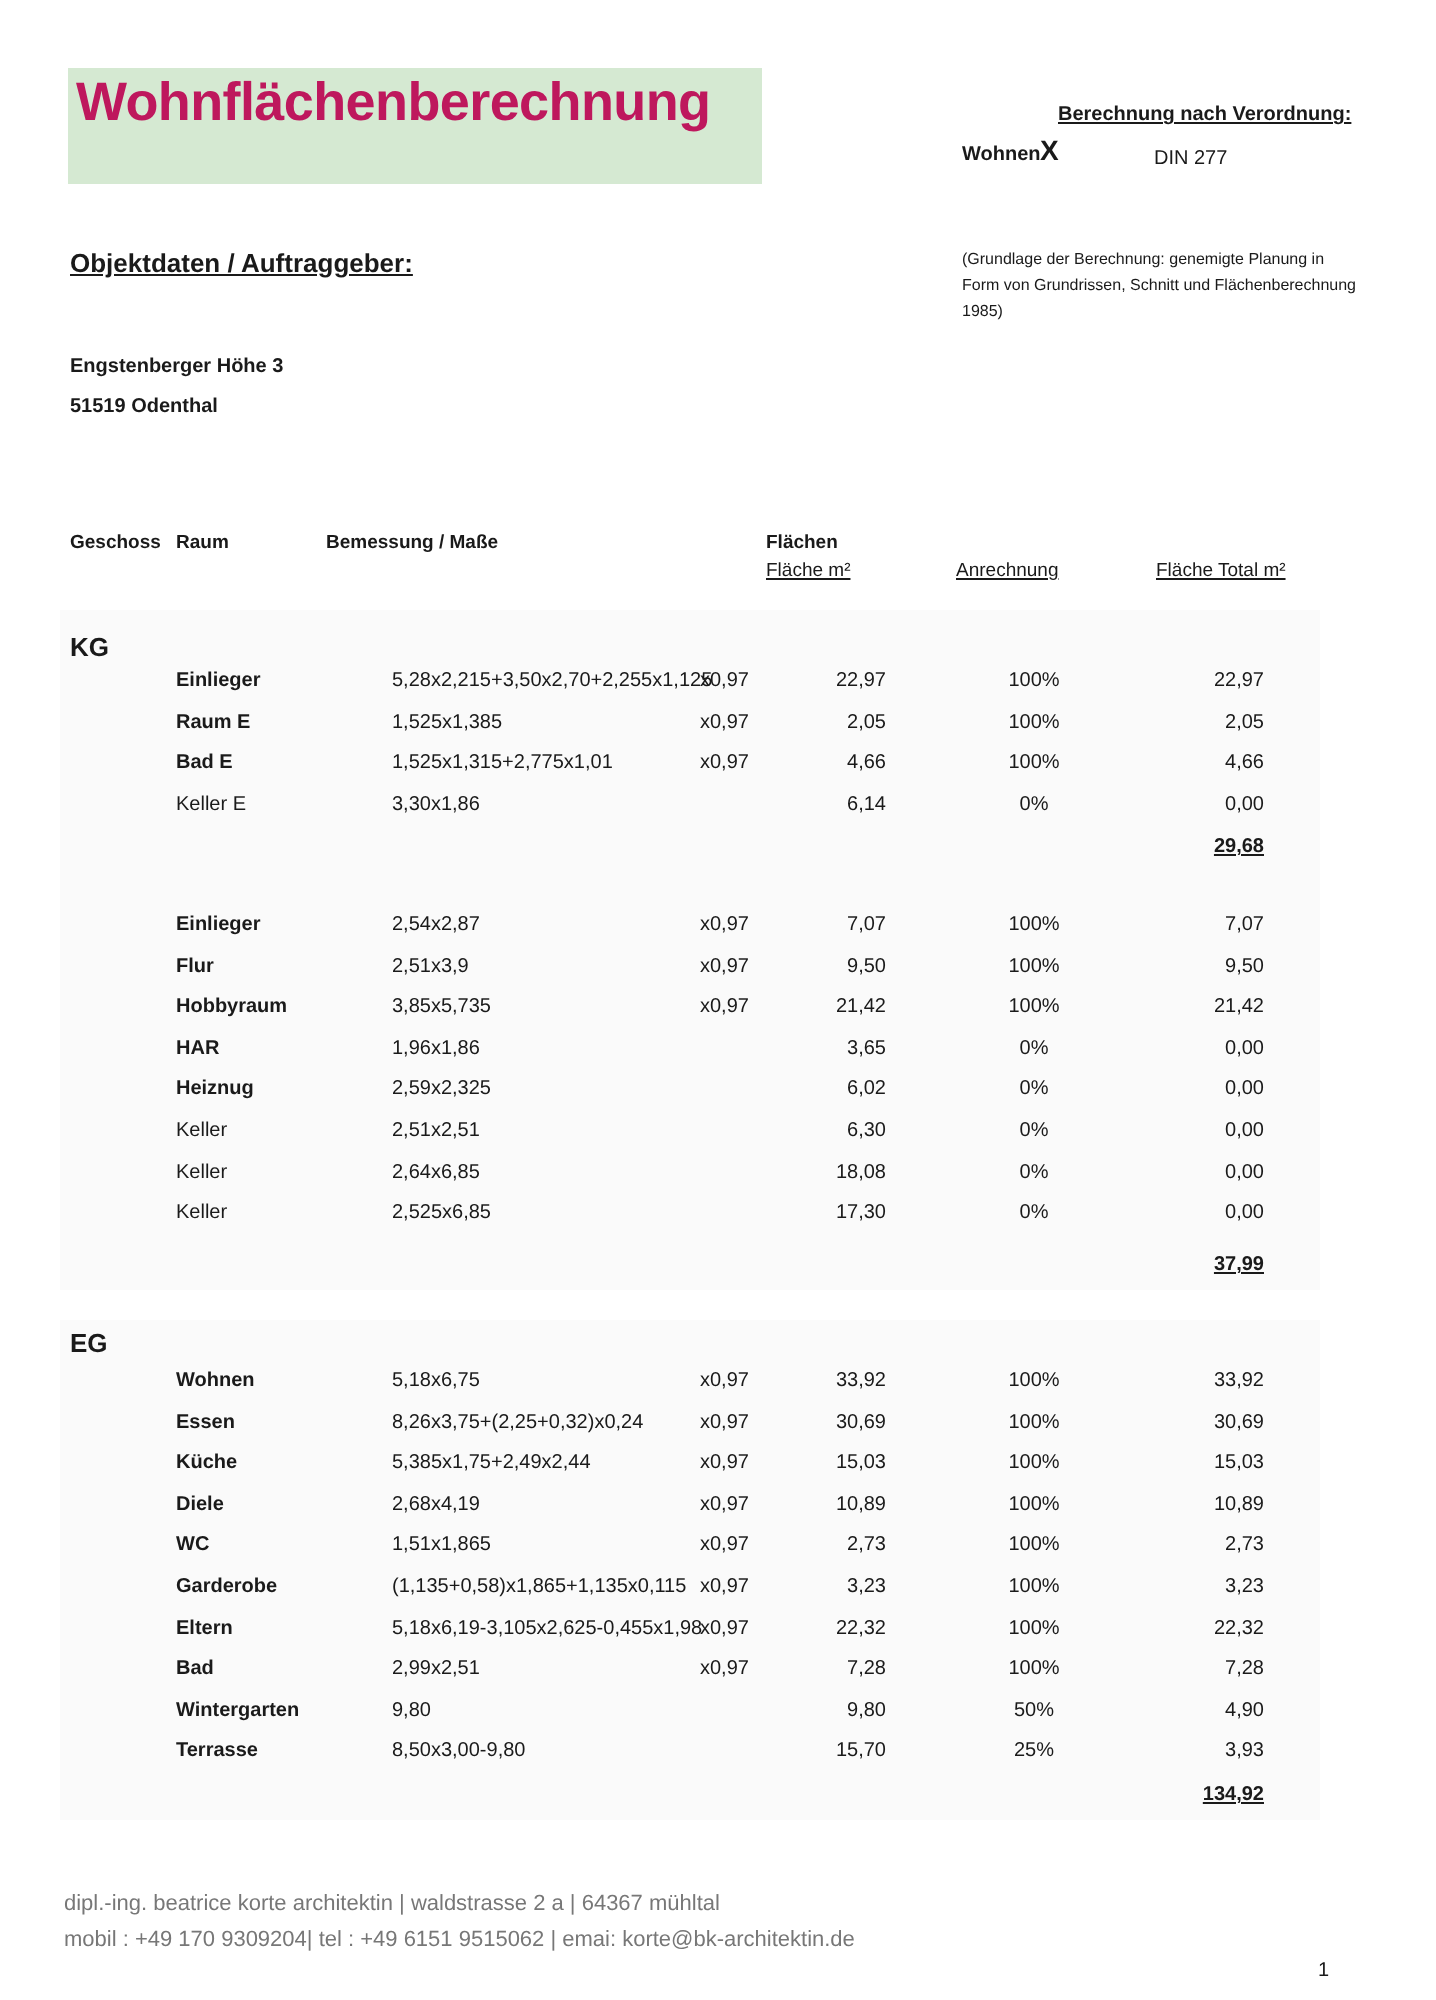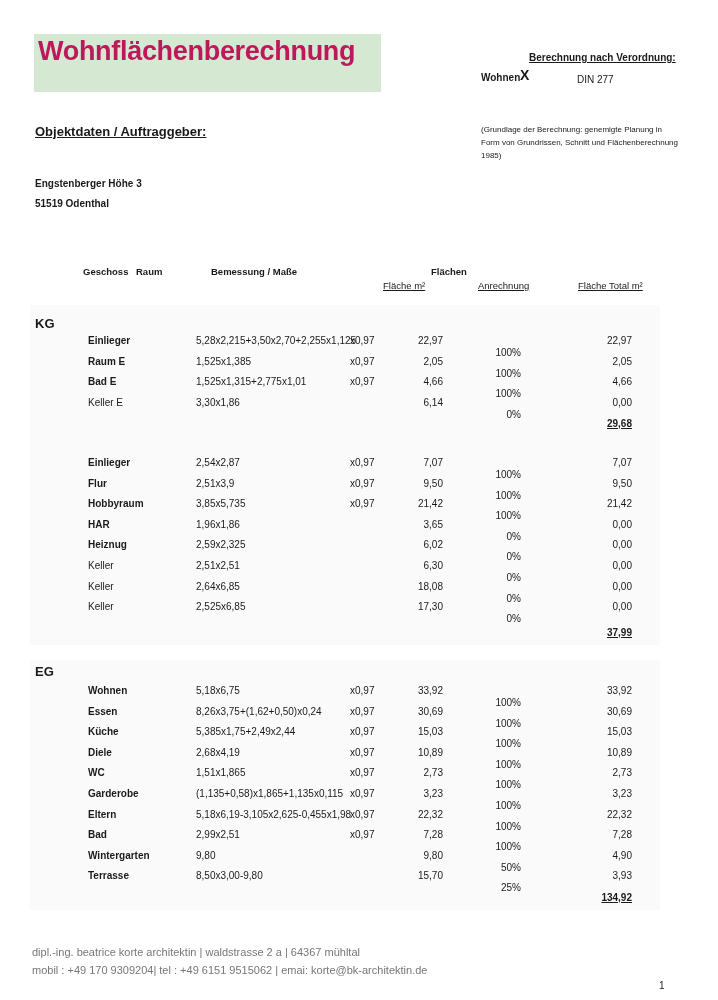--- a/index.html
+++ b/index.html
@@ -10,31 +10,31 @@
   .title { left: 38px; top: 36px; font-size: 27px; font-weight: bold; letter-spacing: -0.3px; color: #be185d; }
   .calc-head { left: 481px; top: 52px; font-size: 10px; font-weight: bold; text-decoration: underline; padding-left: 48px; }
   .wofiv { left: 481px; top: 72px; font-size: 10px; font-weight: bold; }
   .xmark { left: 520px; top: 67px; font-size: 14px; font-weight: bold; }
   .din { left: 577px; top: 74px; font-size: 10px; }
   .obj-head { left: 35px; top: 124px; font-size: 13px; font-weight: bold; text-decoration: underline; }
   .basis { left: 481px; top: 123px; width: 200px; font-size: 8px; line-height: 13px; }
   .addr { left: 35px; font-size: 10px; font-weight: bold; }
   .tbl-bg { left: 30px; top: 305px; width: 630px; height: 340px; background: #fafafa; }
   .tbl-bg2 { left: 30px; top: 660px; width: 630px; height: 250px; background: #fafafa; }
-  .hdr { font-size: 9.5px; font-weight: bold; top: 266px; margin-left: 48px; }
+  .hdr { font-size: 9.5px; font-weight: bold; top: 266px; }
   .hdr-u { font-size: 9.5px; top: 280px; text-decoration: underline; }
   .floor { left: 35px; font-size: 13px; font-weight: bold; }
   .row { position: absolute; left: 0; width: 710px; height: 20px; font-size: 10px; }
   .row span { position: absolute; top: 0; }
   .c-room { left: 88px; }
   .c-room.b { font-weight: bold; }
   .c-dim { left: 163px; padding-left: 33px; }
   .c-fac { left: 350px; }
   .c-area { left: 395px; width: 48px; text-align: right; }
-  .c-pct { left: 471px; width: 50px; text-align: right; margin-top: 12px; }
+  .c-pct { left: 492px; width: 50px; text-align: center; }
   .c-tot { left: 590px; width: 42px; text-align: right; }
   .sum { font-weight: bold; text-decoration: underline; }
   .footer { left: 32px; font-size: 11px; color: #777; }
   .pageno { left: 659px; top: 980px; font-size: 10px; }
 </style>
 </head>
 <body>
 
 <div class="abs title-box"></div>
 <div class="abs title">Wohnflächenberechnung</div>
@@ -168,21 +168,21 @@
     <div class="row" style="top:685.0px">
       <span class="c-room b">Wohnen</span>
       <span class="c-dim">5,18x6,75</span>
       <span class="c-fac">x0,97</span>
       <span class="c-area">33,92</span>
       <span class="c-pct">100%</span>
       <span class="c-tot">33,92</span>
     </div>
     <div class="row" style="top:705.6px">
       <span class="c-room b">Essen</span>
-      <span class="c-dim">8,26x3,75+(1,62+0,50)x0,24</span>
+      <span class="c-dim">8,26x3,75+(2,25+0,32)x0,24</span>
       <span class="c-fac">x0,97</span>
       <span class="c-area">30,69</span>
       <span class="c-pct">100%</span>
       <span class="c-tot">30,69</span>
     </div>
     <div class="row" style="top:726.2px">
       <span class="c-room b">Küche</span>
       <span class="c-dim">5,385x1,75+2,49x2,44</span>
       <span class="c-fac">x0,97</span>
       <span class="c-area">15,03</span>

